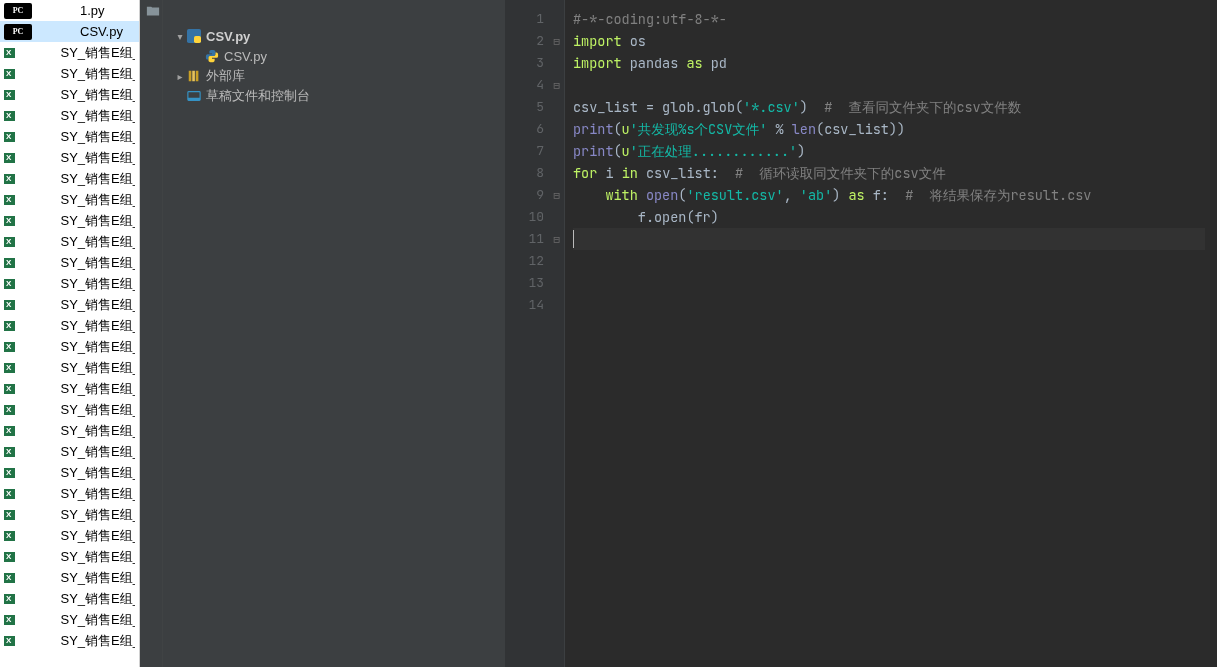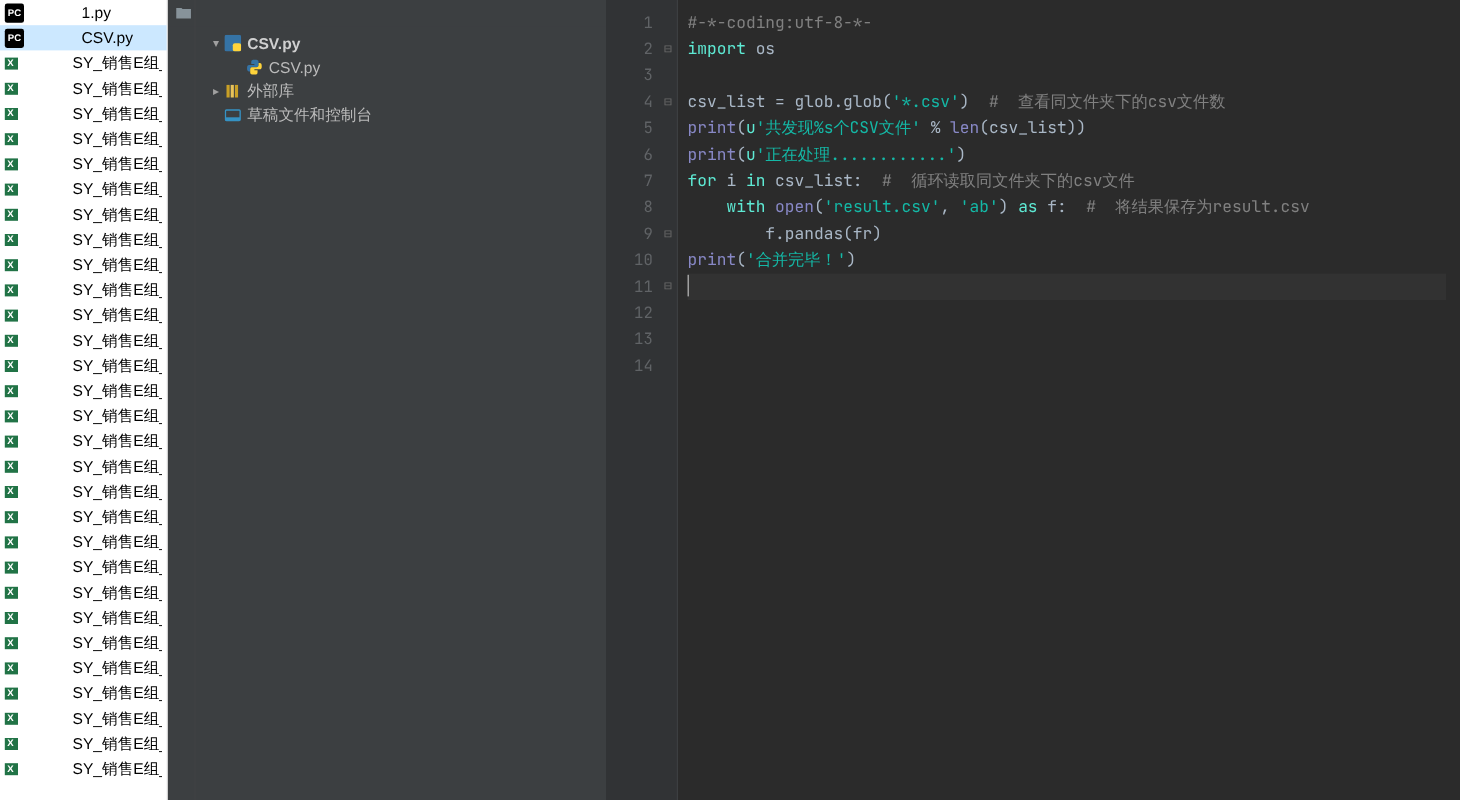--- a/index.html
+++ b/index.html
@@ -4,21 +4,21 @@
 <style>
 * { margin:0; padding:0; box-sizing:border-box; }
 body { width:1217px; height:667px; overflow:hidden; font-family:"Segoe UI",Arial,sans-serif; font-size:13px; background:#2b2b2b; display:flex; }
 .col-taskbar { width:140px; height:100%; background:#ffffff; overflow:hidden; border-right:1px solid #d0d0d0; }
 .col-project { width:365px; height:100%; background:#3c3f41; overflow:hidden; position:relative; }
 .col-editor { flex:1; height:100%; background:#2b2b2b; display:flex; }
 
 
 .tb-item { display:flex; align-items:center; height:21px; padding:0 4px; gap:4px; white-space:nowrap; overflow:hidden; color:#000; cursor:pointer; }
 .tb-item.selected { background:#cce8ff; }
-.tb-icon-py { width:16px; height:16px; background:#000; color:#fff; display:flex; align-items:center; justify-content:center; font-size:8px; font-weight:bold; border-radius:2px; }
+.tb-icon-py { width:28px; height:16px; background:#000; color:#fff; display:flex; align-items:center; justify-content:center; font-size:8px; font-weight:bold; border-radius:2px;font-family:Liberation Serif, serif; }
 .tb-icon-xl { width:16px; height:16px; background:#fff; display:flex; align-items:center; justify-content:center; position:relative; }
 .tb-icon-xl::before { content:""; position:absolute; left:0; top:3px; width:11px; height:10px; background:#217346; }
 .tb-icon-xl::after { content:"X"; position:absolute; left:2px; top:3px; color:#fff; font-size:8px; font-weight:bold; line-height:10px; }
 .tb-label { overflow:hidden; text-overflow:clip;margin-left:44px; }
 
 
 .proj-header { height:22px; background:#3c3f41; display:flex; align-items:center; padding:0 6px; gap:4px; color:#bbb; }
 .proj-folder-icon { width:14px; height:14px; display:inline-flex; align-items:center; justify-content:center; color:#87939a; }
 .proj-tree { padding:4px 0; }
 .tree-row { display:flex; align-items:center; height:20px; color:#bbbbbb; white-space:nowrap; cursor:pointer; }
@@ -37,21 +37,21 @@
 .gutter { width:60px; background:#313335; padding:8px 0; border-right:1px solid #3c3f41; }
 .gnum { height:22px; line-height:22px; text-align:right; padding-right:20px; color:#606366; font-family:"JetBrains Mono",Consolas,monospace; font-size:13px; position:relative; }
 .fold-mark { position:absolute; right:4px; top:0; color:#6a6a6a; font-size:11px; line-height:22px; }
 .code { flex:1; padding:8px 12px 8px 8px; font-family:"JetBrains Mono",Consolas,monospace; font-size:13.5px; position:relative; }
 .cline { height:22px; line-height:22px; white-space:pre; color:#a9b7c6; }
 .current-line { background:#323232; }
 .caret { display:inline-block; width:1px; height:18px; background:#bbb; vertical-align:middle; margin-top:-2px; }
 
 
 .cm { color:#808080; }
-.kw { color:#5eead4;text-align:right; }
+.kw { color:#bef264;text-align:right; }
 .str { color:#14b8a6; }
 .bi { color:#8888c6; }
 
 </style>
 </head>
 <body>
 
 <div class="col-taskbar" id="taskbar">
     <div class="tb-item">
       <span class="tb-icon-py">PC</span>
@@ -250,23 +250,23 @@
       <div class="gnum">9<span class="fold-mark">⊟</span></div>
       <div class="gnum">10</div>
       <div class="gnum">11<span class="fold-mark">⊟</span></div>
       <div class="gnum">12</div>
       <div class="gnum">13</div>
       <div class="gnum">14</div>
     </div>
   <div class="code">
     <div class="cline"><span class="cm">#-*-coding:utf-8-*-</span></div>
     <div class="cline"><span class="kw">import</span><span> os</span></div>
+    <div class="cline"><span class="kw">import</span><span> pandas </span><span class="kw">as</span><span> pd</span></div>
     <div class="cline"></div>
     <div class="cline"><span>csv_list = glob.glob(</span><span class="str">'*.csv'</span><span>)  </span><span class="cm">#  查看同文件夹下的csv文件数</span></div>
     <div class="cline"><span class="bi">print</span><span>(</span><span class="kw">u</span><span class="str">'共发现%s个CSV文件'</span><span> % </span><span class="bi">len</span><span>(csv_list))</span></div>
     <div class="cline"><span class="bi">print</span><span>(</span><span class="kw">u</span><span class="str">'正在处理............'</span><span>)</span></div>
     <div class="cline"><span class="kw">for</span><span> i </span><span class="kw">in</span><span> csv_list:  </span><span class="cm">#  循环读取同文件夹下的csv文件</span></div>
     <div class="cline"><span>    </span><span class="kw">with</span><span> </span><span class="bi">open</span><span>(</span><span class="str">'result.csv'</span><span>, </span><span class="str">'ab'</span><span>) </span><span class="kw">as</span><span> f:  </span><span class="cm">#  将结果保存为result.csv</span></div>
-    <div class="cline"><span>        f.pandas(fr)</span></div>
-    <div class="cline"><span class="bi">print</span><span>(</span><span class="str">'合并完毕！'</span><span>)</span></div>
+    <div class="cline"><span>        f.open(fr)</span></div>
     <div class="cline current-line"><span class="caret"></span></div>
   </div>
 </div>
 
 </body></html>

